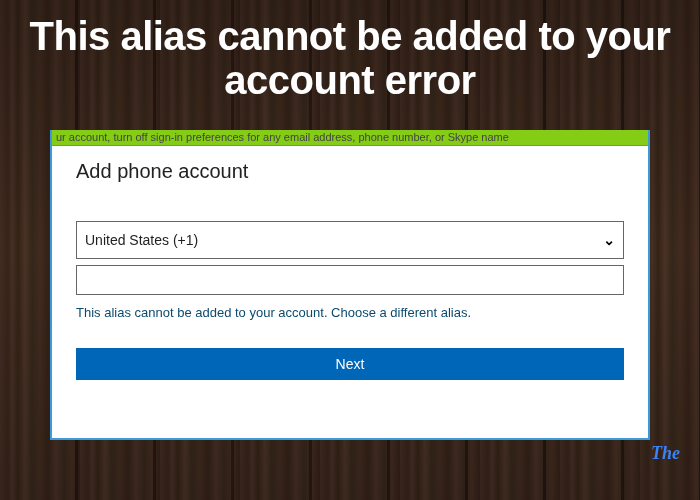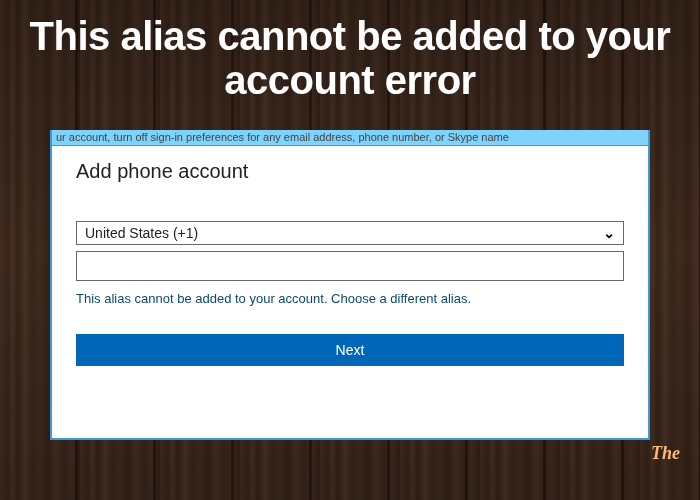--- a/index.html
+++ b/index.html
@@ -57,41 +57,41 @@
       background: #fff;
       border: 2px solid #3b9bd8;
       z-index: 2;
     }
     .cutoff-text {
       position: absolute;
       top: -2px;
       left: 0;
       right: 0;
       height: 16px;
-      background: #7dd3fc;
+      background: #84cc16;
       border-bottom: 1px solid #3b9bd8;
       font-size: 11px;
       color: #444;
       overflow: hidden;
       white-space: nowrap;
       padding: 1px 4px 0 4px;
     }
     .dialog-inner {
       padding: 28px 24px 0 24px;
     }
     .dialog-title {
       font-size: 20px;
       font-weight: 400;
       color: #222;
       margin-bottom: 38px;
     }
     .select-wrapper {
       position: relative;
       width: 100%;
-      height: 24px;
+      height: 38px;
       border: 1px solid #666;
       margin-bottom: 6px;
       background: #fff;
       display: flex;
       align-items: center;
       padding: 0 8px;
       cursor: pointer;
     }
     .select-value {
       font-size: 14px;
@@ -136,21 +136,21 @@
     }
     .btn-secondary {
       background: #ccc;
       color: #222;
     }
     .watermark {
       position: absolute;
       bottom: 38px;
       right: 20px;
       z-index: 3;
-      color: #fdba74;
+      color: #3b82f6;
       font-size: 18px;
       font-weight: 600;
       font-style: italic;
       text-align: right;
       line-height: 1;
       font-family: Georgia, serif;
     }
   </style>
 </head>
 <body>

